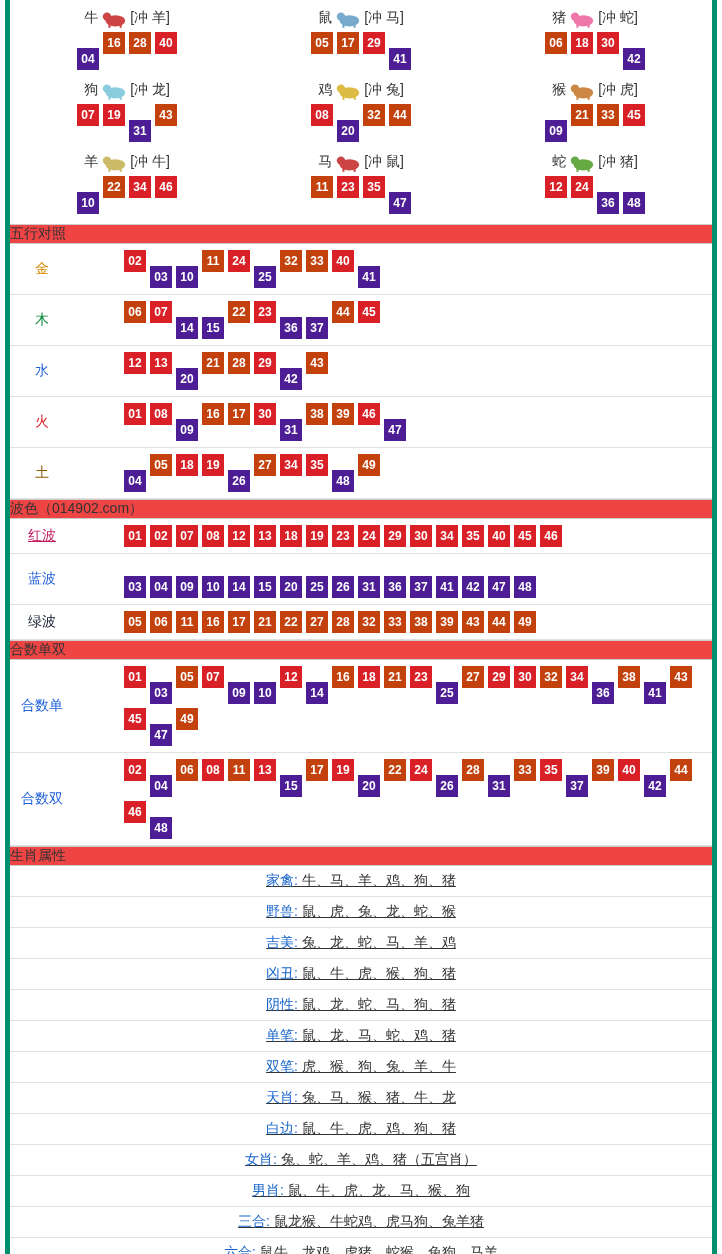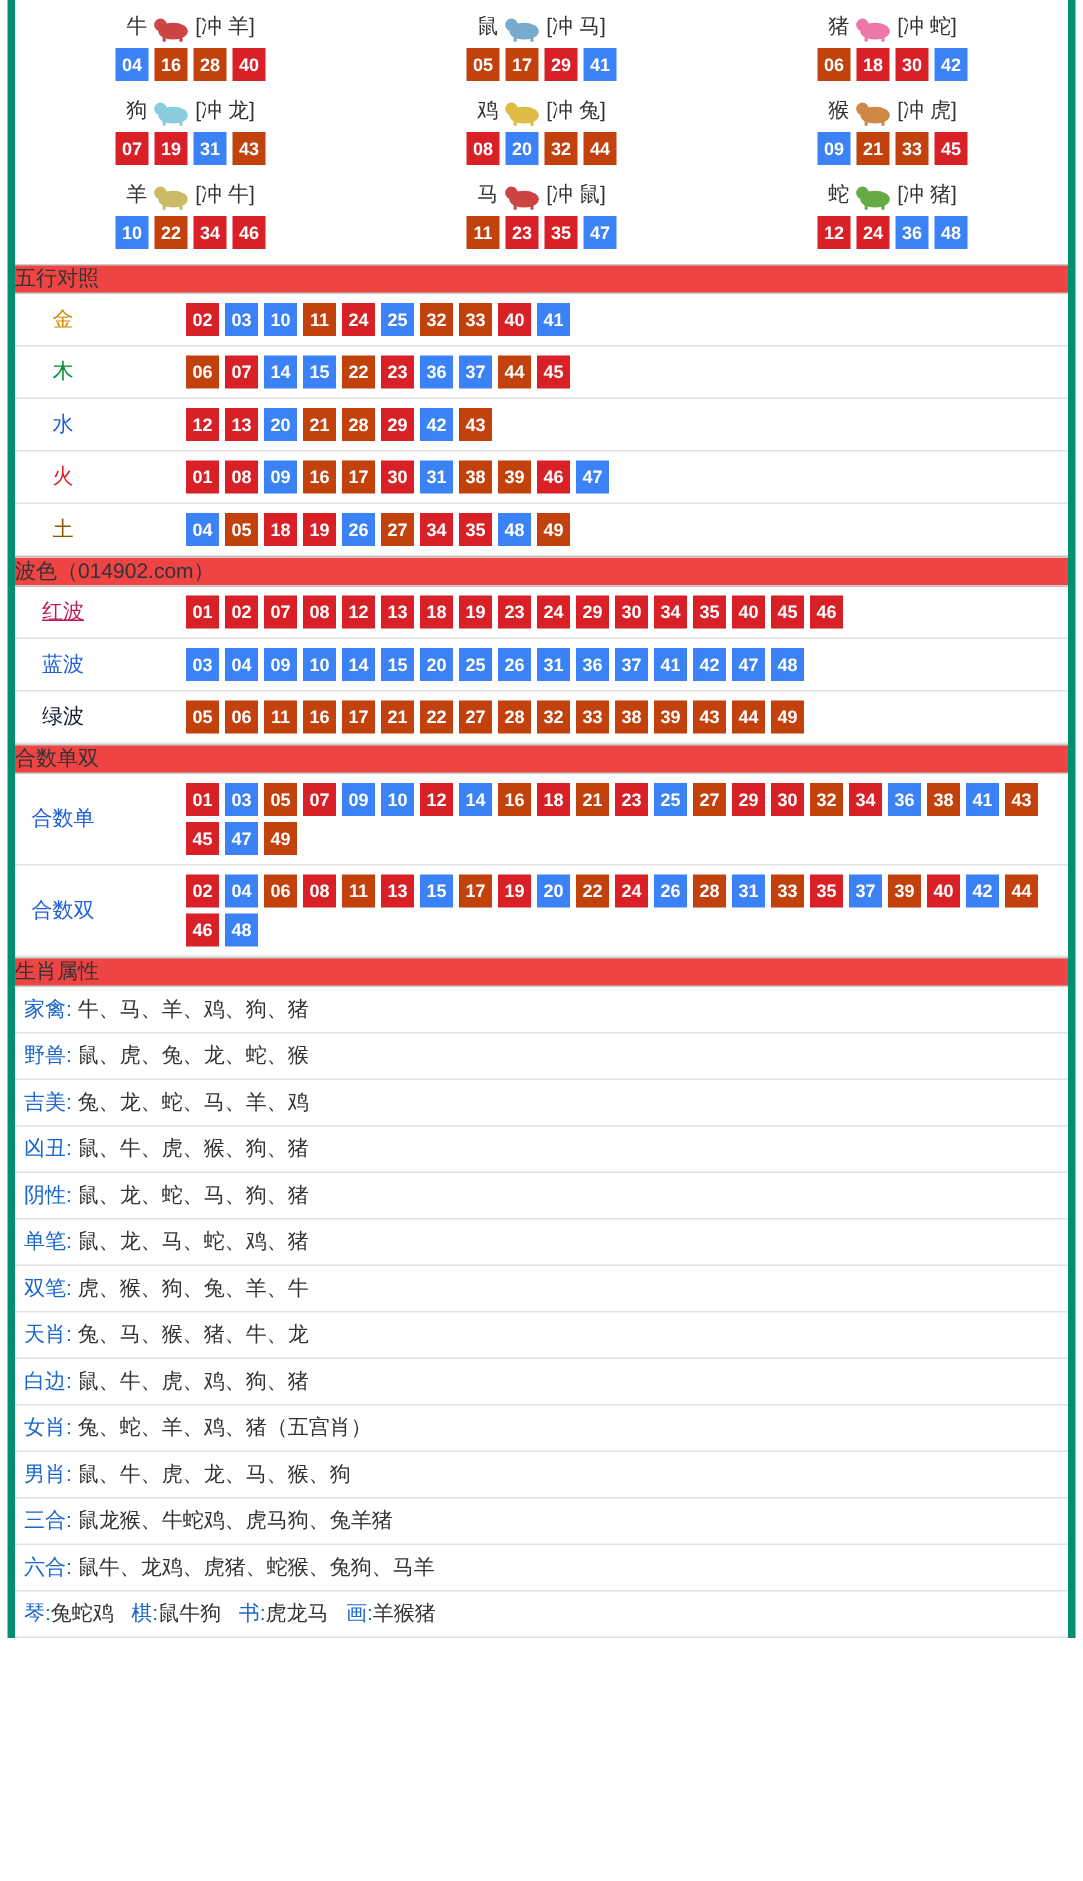--- a/index.html
+++ b/index.html
@@ -48,21 +48,21 @@
     align-items: center;
     justify-content: center;
     width: 22px;
     height: 22px;
     color: #fff;
     font-size: 12px;
     font-weight: bold;
   }
   .red { background: #d92027; }
   .green { background: #c2410c; }
-  .blue { background: #3b82f6; }
+  .blue { background: #4c1d95; margin-top: 16px; }
 
   .section-header {
     text-align: left;
     background: #ef4444;
     border-top: 1px solid #ccc;
     border-bottom: 1px solid #ccc;
     padding: 0 0;
     font-size: 14px;
   }
   table.full {
@@ -90,20 +90,22 @@
   .c-wood { color: #0b8c3a; }
   .c-water { color: #1f5fd9; }
   .c-fire { color: #d92027; }
   .c-earth { color: #8a5a00; }
   .c-redtxt { color: #be185d; text-decoration: underline; }
   .c-bluetxt { color: #1f5fd9; }
   .c-greentxt { color: #0f172a; }
 
   .attr-table td {
     padding: 8px 6px;
+    text-align: center;
+    text-decoration: underline;
   }
   .attr-label {
     color: #1a66cc;
   }
 </style>
 </head>
 <body>
 
 <div class="outer">
 

